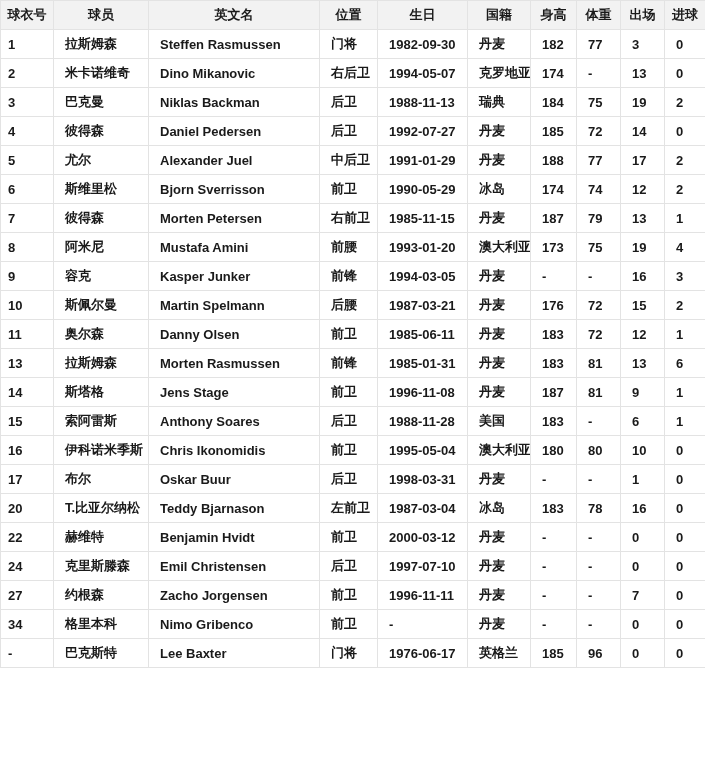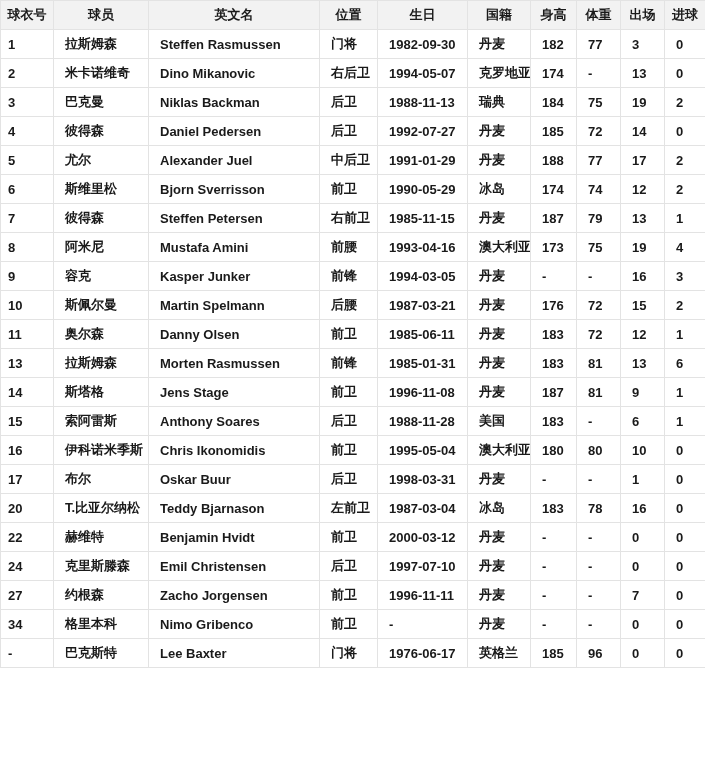--- a/index.html
+++ b/index.html
@@ -146,35 +146,35 @@
         <td>1990-05-29</td>
         <td>冰岛</td>
         <td>174</td>
         <td>74</td>
         <td>12</td>
         <td>2</td>
       </tr>
       <tr>
         <td>7</td>
         <td>彼得森</td>
-        <td>Steffen Petersen</td>
+        <td>Morten Petersen</td>
         <td>右前卫</td>
         <td>1985-11-15</td>
         <td>丹麦</td>
         <td>187</td>
         <td>79</td>
         <td>13</td>
         <td>1</td>
       </tr>
       <tr>
         <td>8</td>
         <td>阿米尼</td>
         <td>Mustafa Amini</td>
         <td>前腰</td>
-        <td>1993-04-16</td>
+        <td>1993-01-20</td>
         <td>澳大利亚</td>
         <td>173</td>
         <td>75</td>
         <td>19</td>
         <td>4</td>
       </tr>
       <tr>
         <td>9</td>
         <td>容克</td>
         <td>Kasper Junker</td>

